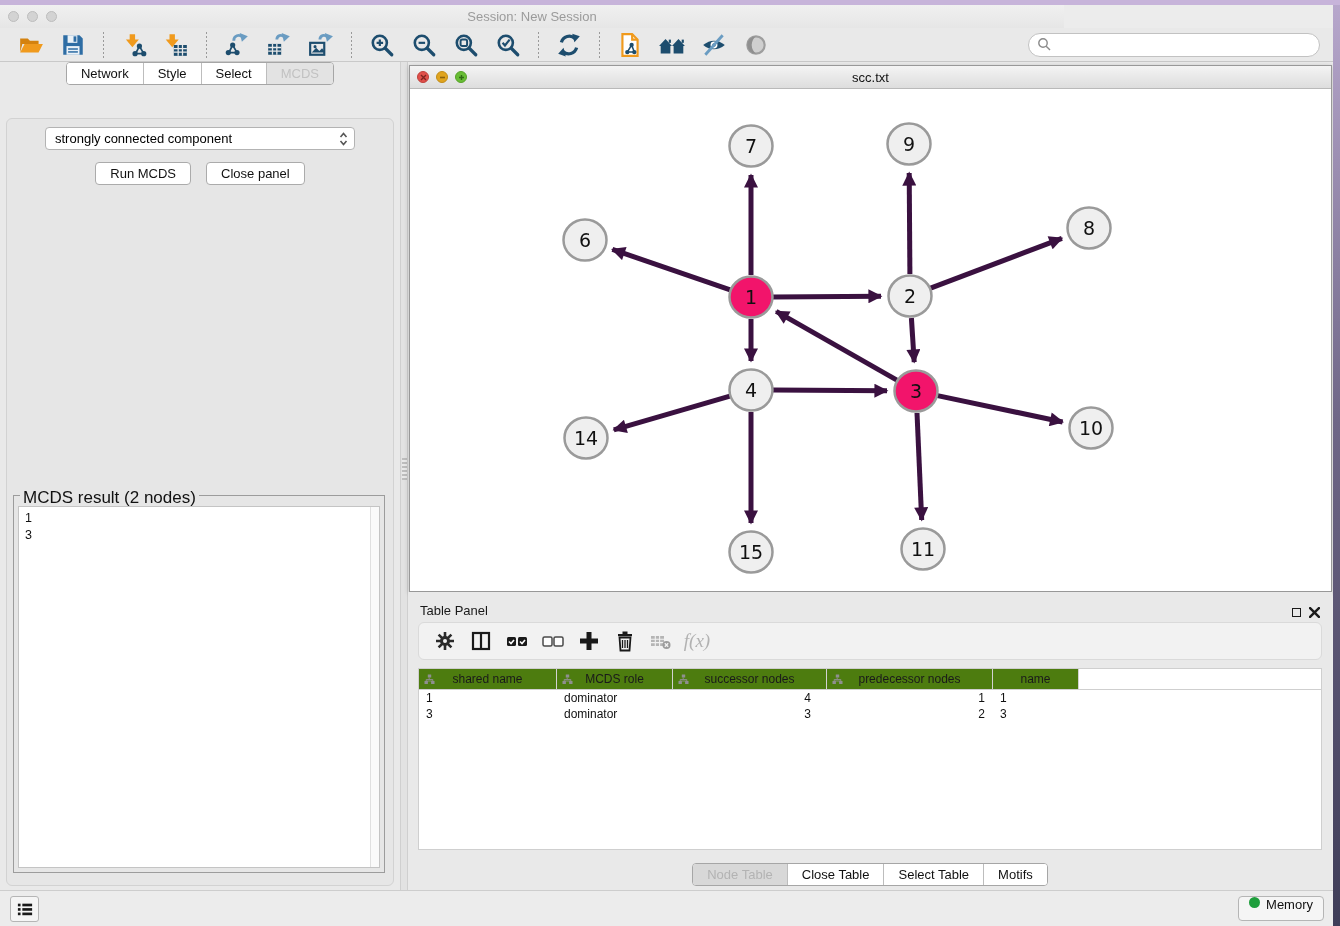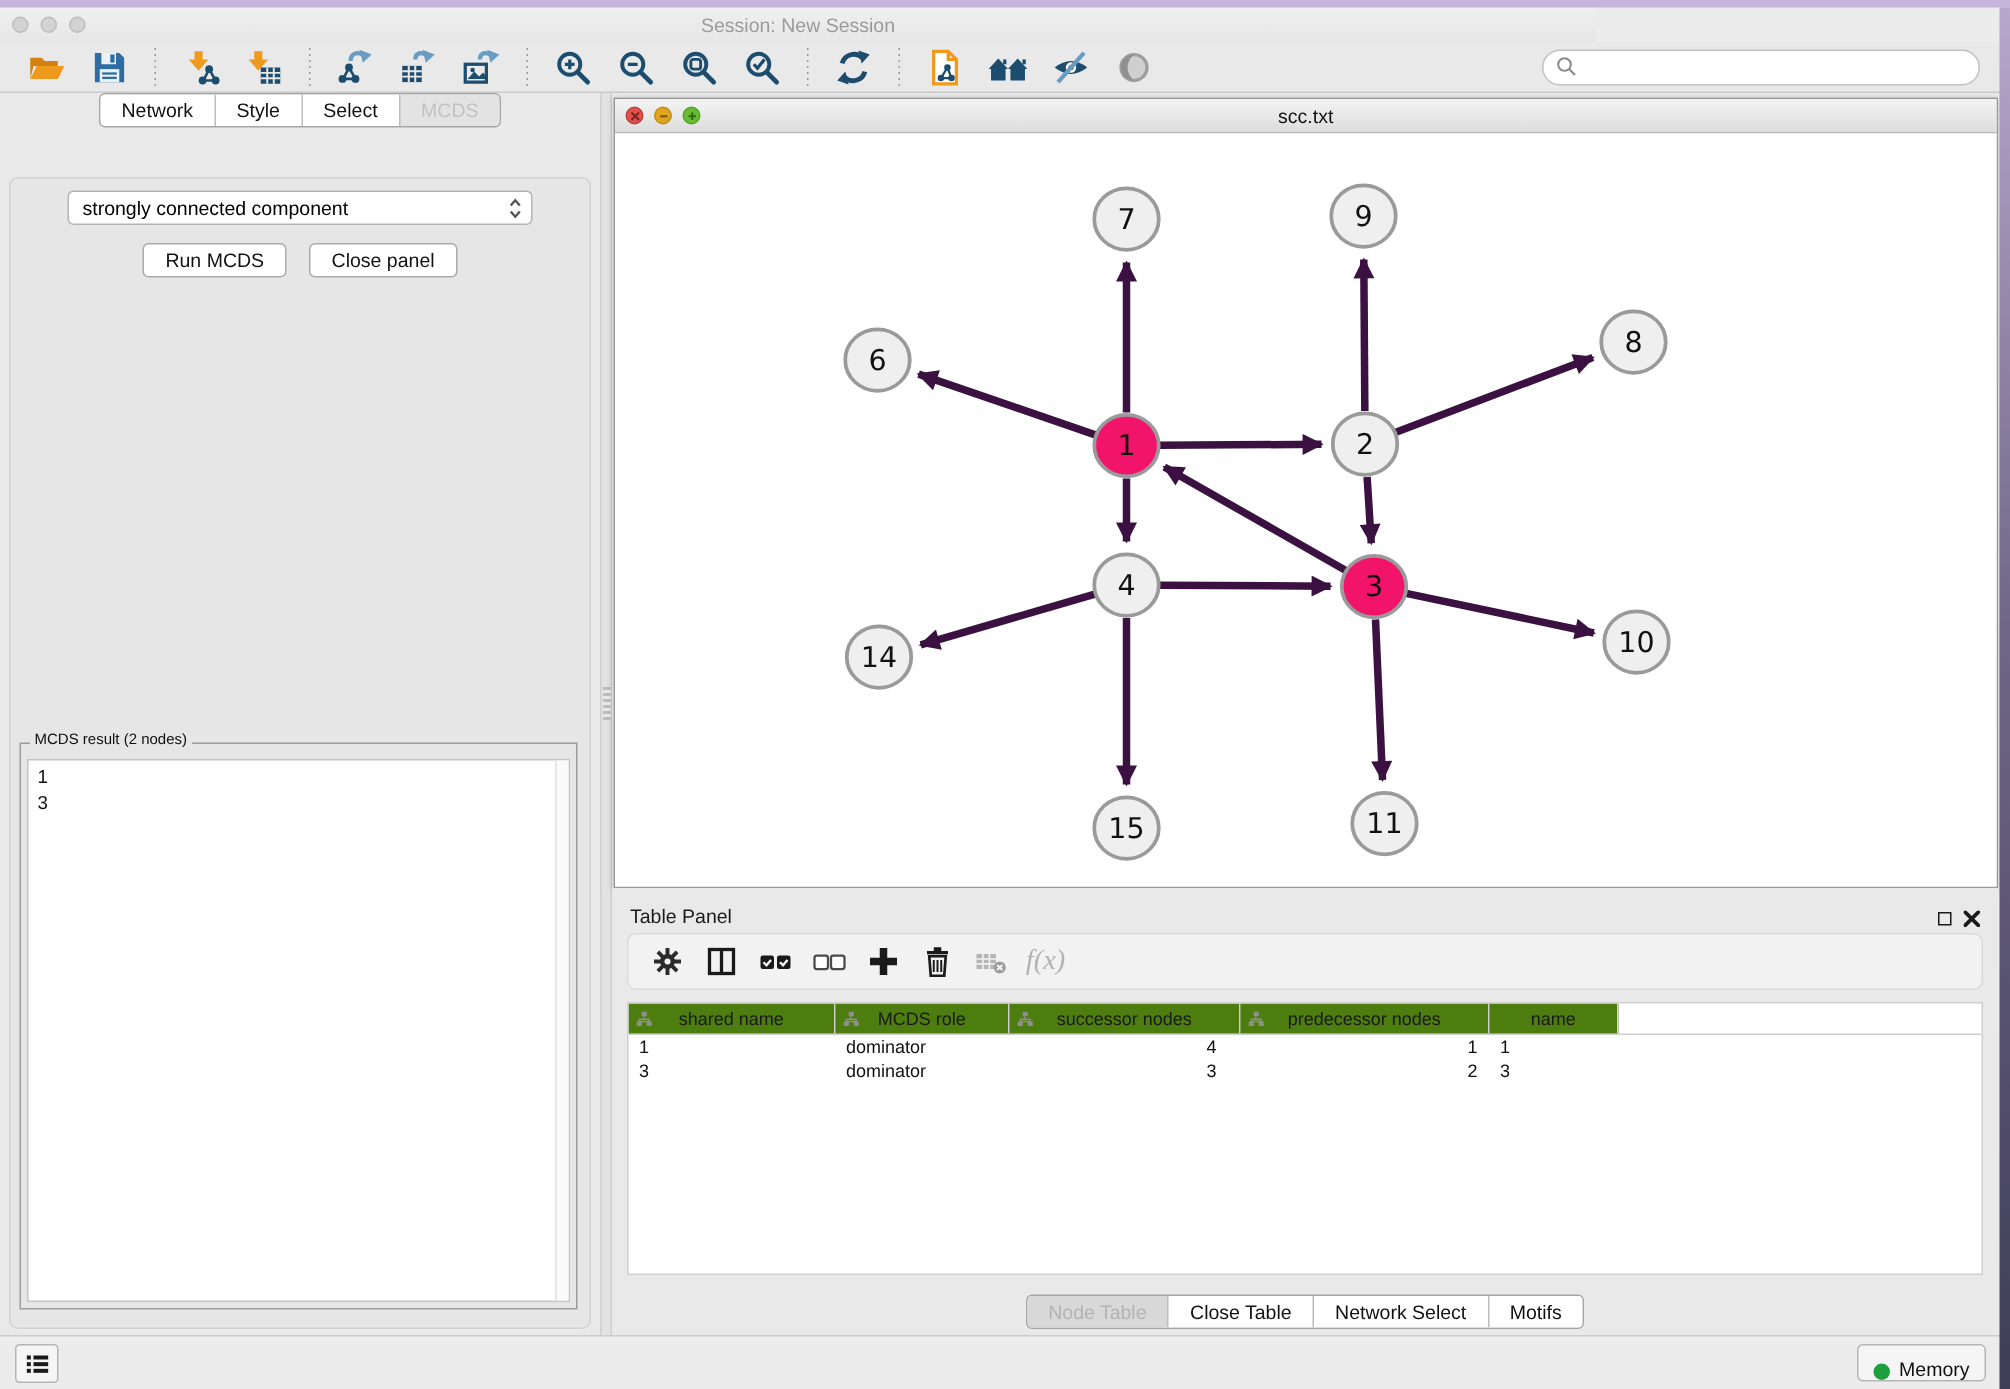--- a/index.html
+++ b/index.html
@@ -35,21 +35,21 @@
   .seg { font-size:13px; padding:3px 14px; background:#fff; color:#111; border-left:1px solid #bdbdbd; cursor:pointer; white-space:nowrap; }
   .seg:first-child { border-left:none; }
   .seg.active { background:#e3e3e3; color:#c2c2c2; }
   .cp-content { position:absolute; left:6px; right:6px; top:56px; bottom:4px; background:#e6e6e6; border:1px solid #d2d2d2; border-radius:6px; }
   .opt-label { text-align:center; font-size:13px; margin-top:20px; color:#111; }
   .select-box { width:310px; height:23px; margin:8px auto 0; background:#fff; border:1px solid #b3b3b3; border-radius:4px; display:flex; align-items:center; padding:0 6px 0 9px; font-size:13px; cursor:pointer; }
   .select-box .spin { margin-left:auto; }
   .btn-row { display:flex; justify-content:center; gap:15px; margin-top:12px; }
   .btn { background:#fff; border:1px solid #ababab; border-radius:4px; font-size:13px; padding:3px 14px; cursor:pointer; color:#111; }
   .mcds-fieldset { position:absolute; left:6px; right:8px; top:376px; bottom:12px; border:1px solid #9c9c9c; }
-  .mcds-legend { position:absolute; top:-8px; left:6px; background:#e6e6e6; padding:0 3px; font-size:10px; color:#111; }
+  .mcds-legend { position:absolute; top:-8px; left:6px; background:#e6e6e6; padding:0 3px; font-size:17px; color:#111; }
   .mcds-inner { position:absolute; left:4px; right:4px; top:10px; bottom:4px; background:#fff; border:1px solid #c4c4c4; display:flex; }
   .mcds-text { flex:1; font-size:12.5px; line-height:17px; padding:3px 6px; white-space:pre; color:#111; }
   .mcds-scroll { width:9px; background:#fafafa; border-left:1px solid #e0e0e0; }
 
   
   .vsplit { position:absolute; left:400px; top:0; width:8px; height:828px; background:#e2e2e2; border-left:1px solid #cfcfcf; border-right:1px solid #cfcfcf; }
   .vgrip { position:absolute; left:1px; top:396px; width:5px; height:22px; background:repeating-linear-gradient(#bdbdbd 0 2px, #e9e9e9 2px 4px); }
 
   
   .net-window { position:absolute; left:409px; top:3px; width:923px; height:527px; background:#fff; border:1px solid #989898; box-shadow:0 1px 5px rgba(0,0,0,.22); }
@@ -78,21 +78,21 @@
   .tr { display:flex; height:16px; }
   .td { font-size:12px; color:#111; line-height:16px; padding-left:7px; }
   .td.c2, .td.c3 { text-align:right; padding-left:0; }
   .td.c2 { padding-right:16px; } .td.c3 { padding-right:8px; }
   .tp-tabs { position:absolute; left:0; right:0; bottom:4px; display:flex; justify-content:center; }
   .tp-tabs .seg.active { background:#d8d8d8; color:#b3b3b3; }
 
   
   .statusbar { position:absolute; left:0; top:890px; width:1340px; height:36px; background:#ececec; border-top:1px solid #cdcdcd; }
   .menu-btn { position:absolute; left:10px; top:5px; width:29px; height:26px; background:#f5f5f5; border:1px solid #b5b5b5; border-radius:3px; display:flex; align-items:center; justify-content:center; cursor:pointer; }
-  .memory-btn { position:absolute; right:16px; top:5px; height:25px; background:#f5f5f5; border:1px solid #b5b5b5; border-radius:4px; display:flex; align-items:flex-end; gap:6px; padding:0 10px; cursor:pointer; }
+  .memory-btn { position:absolute; right:16px; top:5px; height:25px; background:#f5f5f5; border:1px solid #b5b5b5; border-radius:4px; display:flex; align-items:flex-start; gap:6px; padding:0 10px; cursor:pointer; }
   .mem-dot { width:11px; height:11px; border-radius:50%; background:#1e9e3c; }
   .memory-btn span.lbl { font-size:13px; color:#111; }
 </style>
 </head>
 <body>
 
 <div class="desktop-top"></div>
 <div class="desktop-right"></div>
 
 <div class="titlebar">
@@ -510,21 +510,21 @@
             <div class="td c2">3</div>
             <div class="td c3">2</div>
             <div class="td c4">3</div>
           </div>
         </div>
     </div>
     <div class="tp-tabs">
       <div class="segments">
         <span class="seg active">Node Table</span>
         <span class="seg">Close Table</span>
-        <span class="seg">Network Select</span>
+        <span class="seg">Select Table</span>
         <span class="seg">Motifs</span>
       </div>
     </div>
   </div>
 </div>
 
 <div class="statusbar">
   <div class="menu-btn">
     <svg width="18" height="16" viewBox="0 0 20 18">
       <g fill="#1a1a1a">

